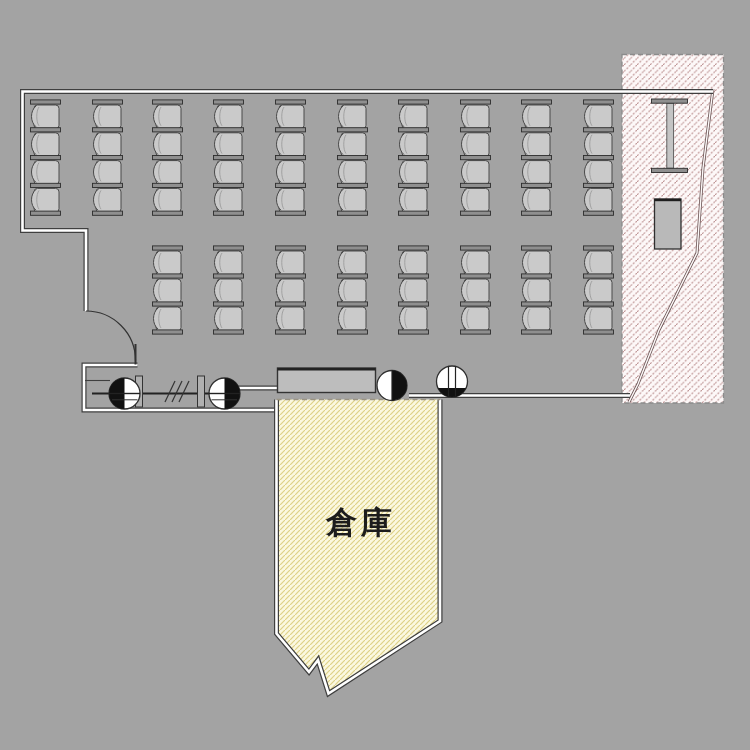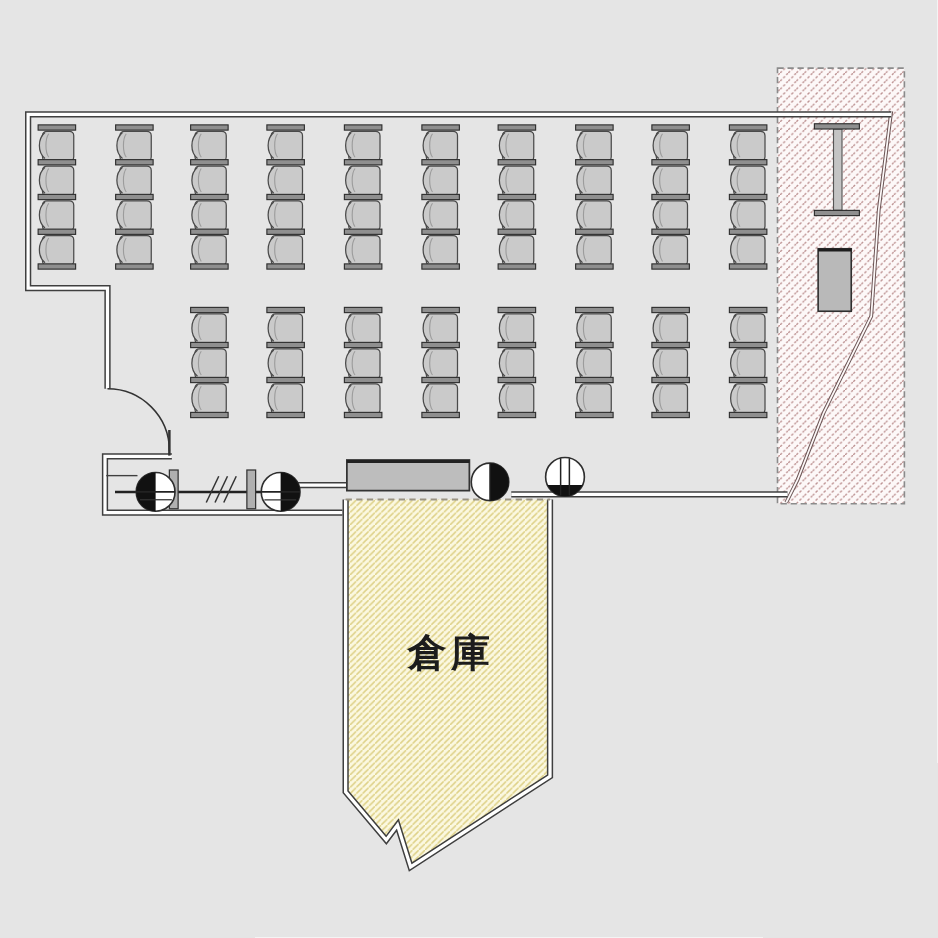--- a/index.html
+++ b/index.html
@@ -1,16 +1,16 @@
 <!DOCTYPE html>
 <html><head>
 <meta charset="utf-8">
 <style>
   html,body{margin:0;padding:0;background:#ffffff;}
-  .stage{position:relative;width:750px;height:750px;background:#e5e5e5;overflow:hidden;}
+  .stage{position:relative;width:750px;height:750px;background:#a3a3a3;overflow:hidden;}
   svg{display:block;}
   .wall-outer{fill:none;stroke:#3f3f3f;stroke-width:5;stroke-linejoin:miter;}
   .wall-inner{fill:none;stroke:#ffffff;stroke-width:2.6;stroke-linejoin:miter;}
   .thinline{fill:none;stroke:#3f3f3f;stroke-width:1.1;}
   .storage-label{font-family:"Liberation Sans","DejaVu Sans",sans-serif;font-weight:bold;fill:#1c1c1c;letter-spacing:4px;}
 </style>
 </head>
 <body>
 
 <div class="stage">

